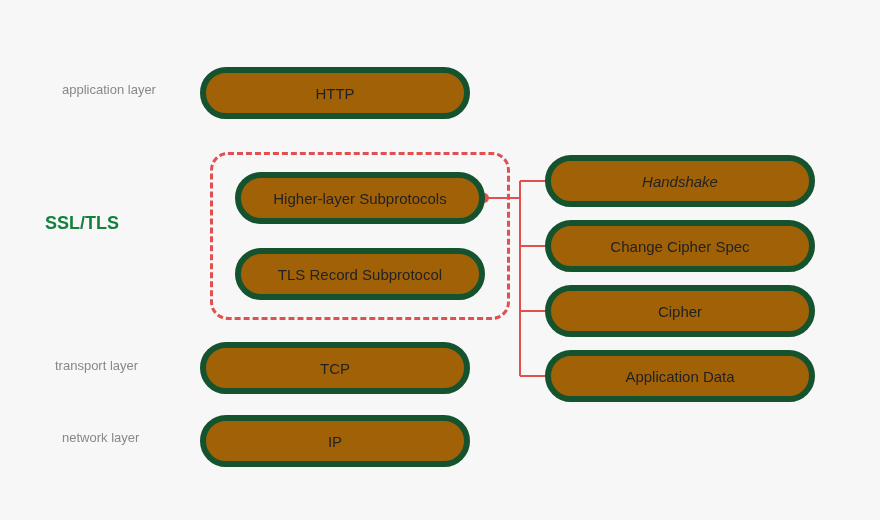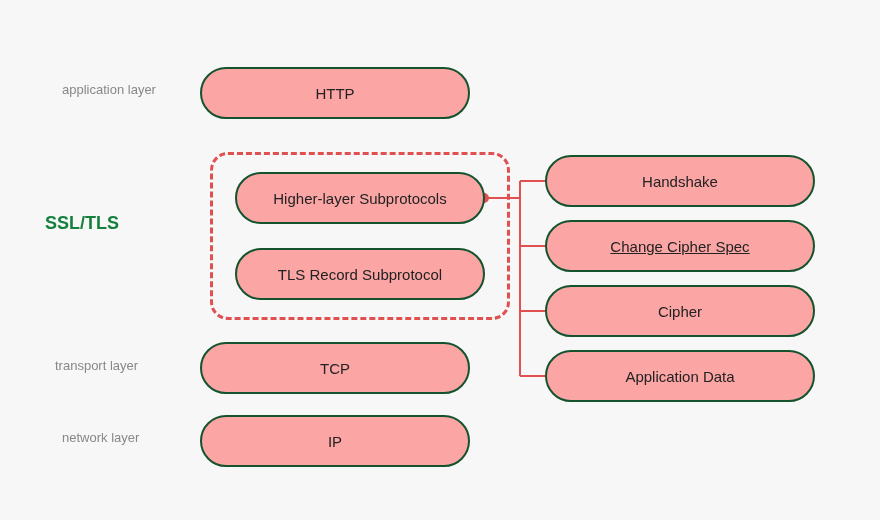--- a/index.html
+++ b/index.html
@@ -23,23 +23,23 @@
       position: absolute;
       font-size: 13px;
       color: #888;
       font-weight: 400;
       white-space: nowrap;
     }
 
     
     .cyan-box {
       position: absolute;
-      border: 2px solid #14532d;
+      border: 6px solid #14532d;
       border-radius: 30px;
-      background: #fca5a5;
+      background: #a16207;
       display: flex;
       align-items: center;
       justify-content: center;
       font-size: 15px;
       font-weight: 400;
       color: #222;
     }
 
     .cyan-box.bold-text {
       font-weight: 400;
@@ -100,18 +100,18 @@
   <div class="ssl-label" style="top: 213px; left: 45px;">SSL/TLS</div>
 
   <div class="dashed-container" style="top:152px; left:210px; width:300px; height:168px;"></div>
 
   <div class="cyan-box" style="top:67px; left:200px; width:270px; height:52px;">HTTP</div>
   <div class="cyan-box bold-text" style="top:172px; left:235px; width:250px; height:52px;">Higher-layer Subprotocols</div>
   <div class="cyan-box bold-text" style="top:248px; left:235px; width:250px; height:52px;">TLS Record Subprotocol</div>
   <div class="cyan-box" style="top:342px; left:200px; width:270px; height:52px;">TCP</div>
   <div class="cyan-box" style="top:415px; left:200px; width:270px; height:52px;">IP</div>
 
-  <div class="cyan-box" style="top:155px; left:545px; width:270px; height:52px;">Handshake</div>
-  <div class="cyan-box" style="top:220px; left:545px; width:270px; height:52px;text-decoration:underline;">Change Cipher Spec</div>
+  <div class="cyan-box" style="top:155px; left:545px; width:270px; height:52px;font-style:italic;">Handshake</div>
+  <div class="cyan-box" style="top:220px; left:545px; width:270px; height:52px;">Change Cipher Spec</div>
   <div class="cyan-box" style="top:285px; left:545px; width:270px; height:52px;">Cipher</div>
   <div class="cyan-box" style="top:350px; left:545px; width:270px; height:52px;">Application Data</div>
 
 </div>
 
 </body></html>

